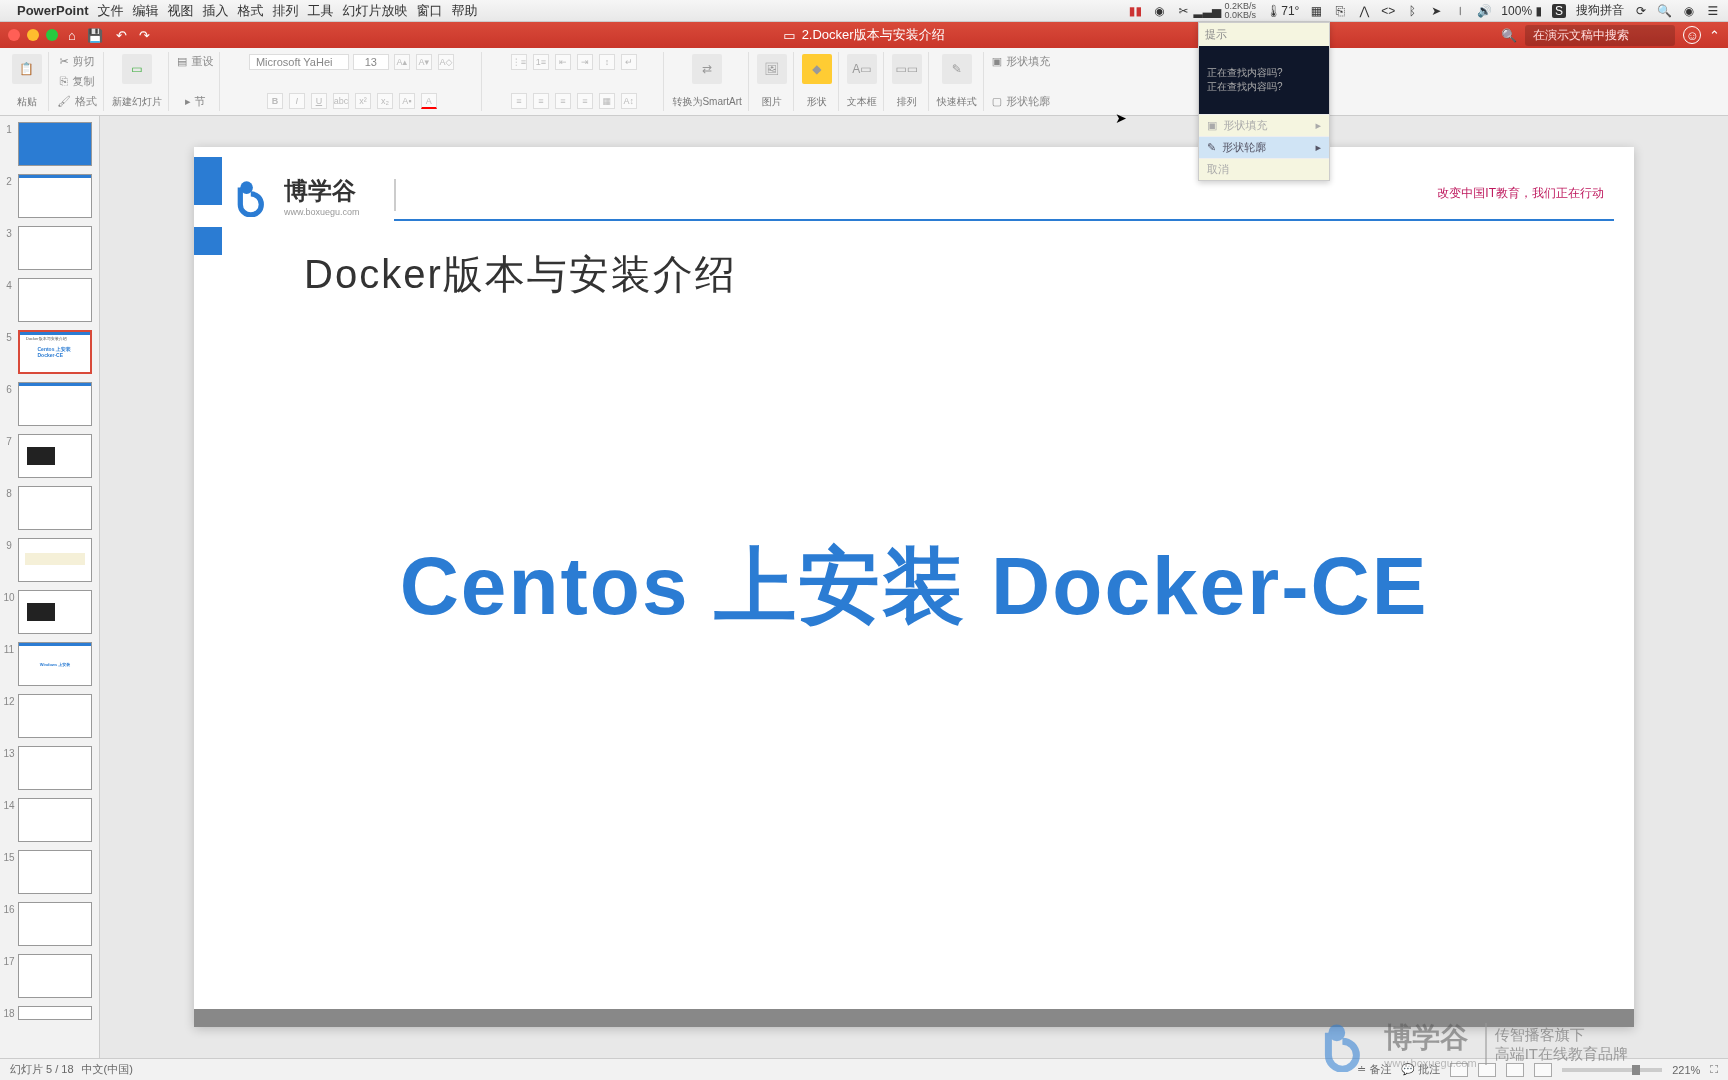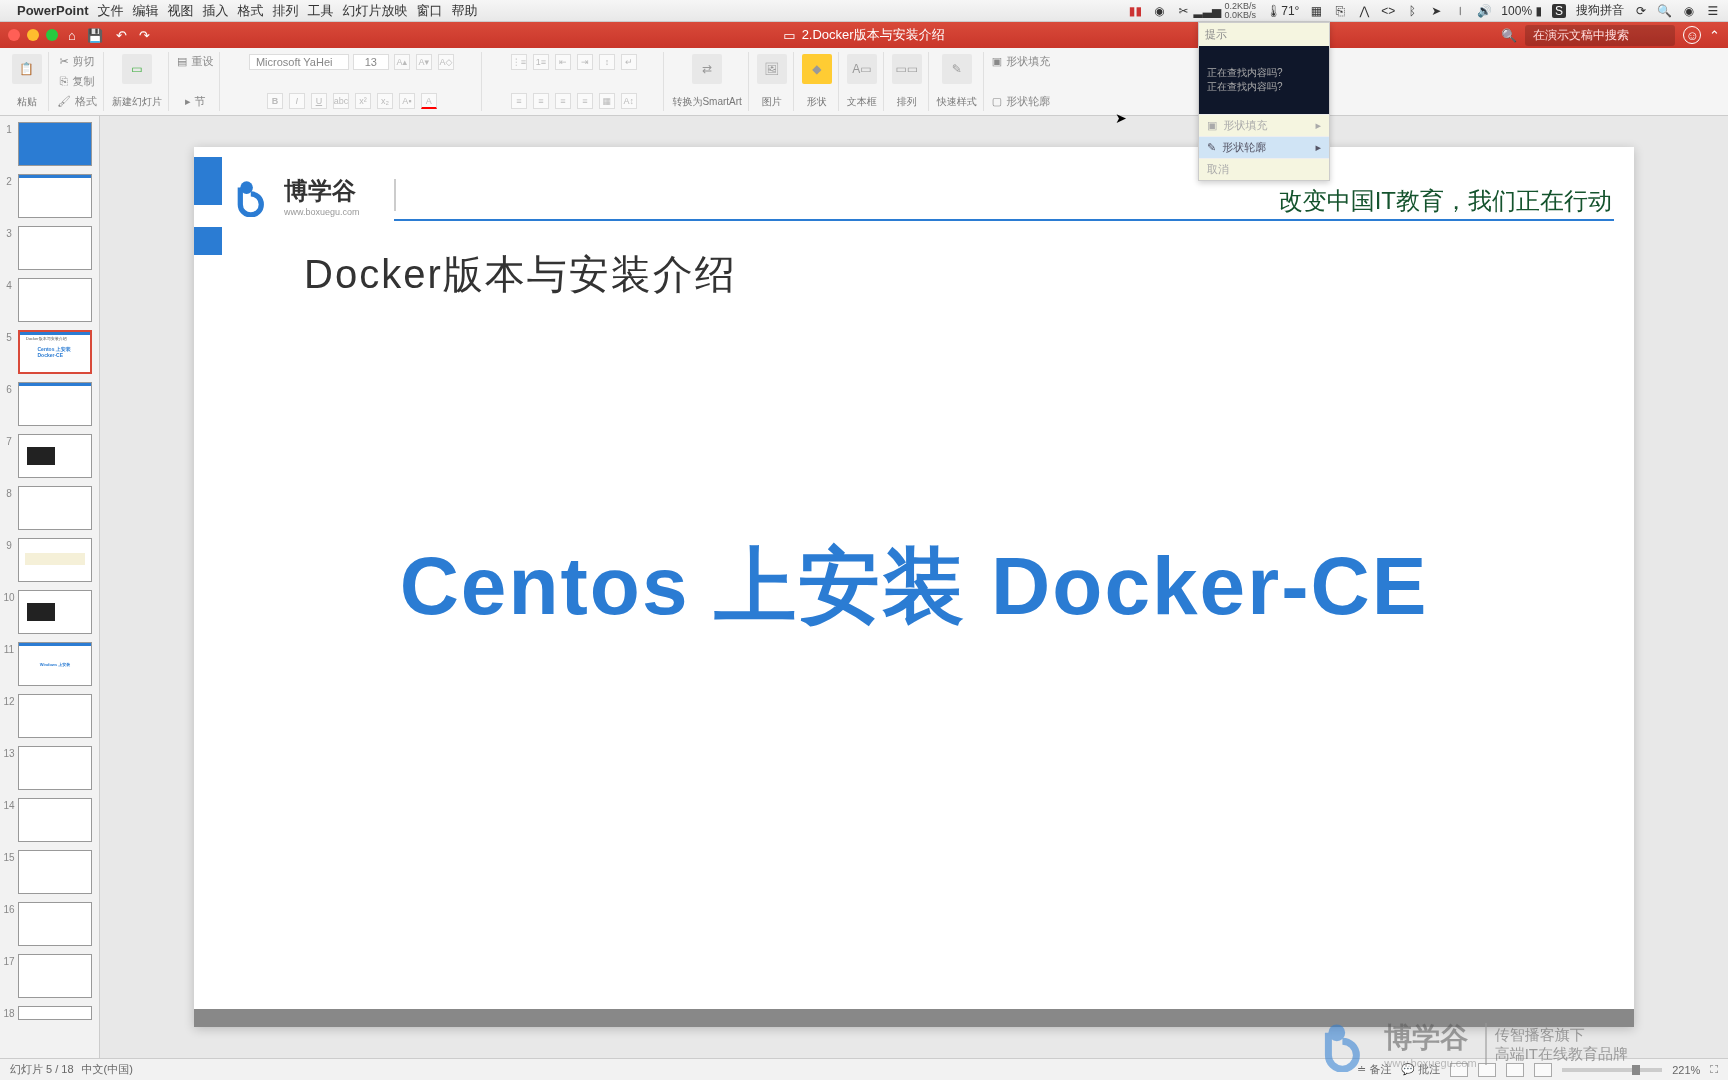--- a/index.html
+++ b/index.html
@@ -60,21 +60,21 @@
 .slide-header { position: absolute; top: 10px; left: 0; right: 0; height: 60px; }
 .blue-block-1 { position: absolute; top: 0; left: 0; width: 28px; height: 48px; background: #2b7cd3; }
 .blue-block-2 { position: absolute; top: 70px; left: 0; width: 28px; height: 28px; background: #2b7cd3; }
 .logo-b { position: absolute; top: 18px; left: 40px; display: flex; align-items: center; gap: 8px; }
 .logo-b svg { width: 42px; height: 42px; }
 .logo-text { display: flex; flex-direction: column; }
 .logo-cn { font-size: 24px; font-weight: 600; color: #333; }
 .logo-en { font-size: 9px; color: #999; }
 .logo-div { position: absolute; top: 22px; left: 200px; width: 2px; height: 32px; background: #ccc; }
 .tagline { position: absolute; top: 26px; left: 214px; font-size: 20px; color: #333; letter-spacing: 2px; }
-.tagline-r { position: absolute; top: 28px; right: 22px; font-size: 24px; color: #14532d; }
+.tagline-r { position: absolute; top: 28px; right: 30px; font-size: 12px; color: #be185d; }
 .header-line { position: absolute; top: 62px; left: 200px; right: 20px; height: 2px; background: #2b7cd3; }
 
 .slide-title { position: absolute; top: 100px; left: 110px; font-size: 40px; color: #333; letter-spacing: 2px; }
 .slide-main { position: absolute; top: 50%; left: 50%; transform: translate(-50%,-50%); font-size: 82px; font-weight: 700; color: #2b7cd3; letter-spacing: 2px; white-space: nowrap; }
 .slide-footer-bar { position: absolute; bottom: 0; left: 0; right: 0; height: 18px; background: #888; }
 
 
 .watermark { position: absolute; bottom: 8px; right: 100px; display: flex; align-items: center; gap: 8px; opacity: .55; z-index: 20; }
 .watermark svg { width: 56px; height: 56px; }
 .wm-text { display: flex; flex-direction: column; }

